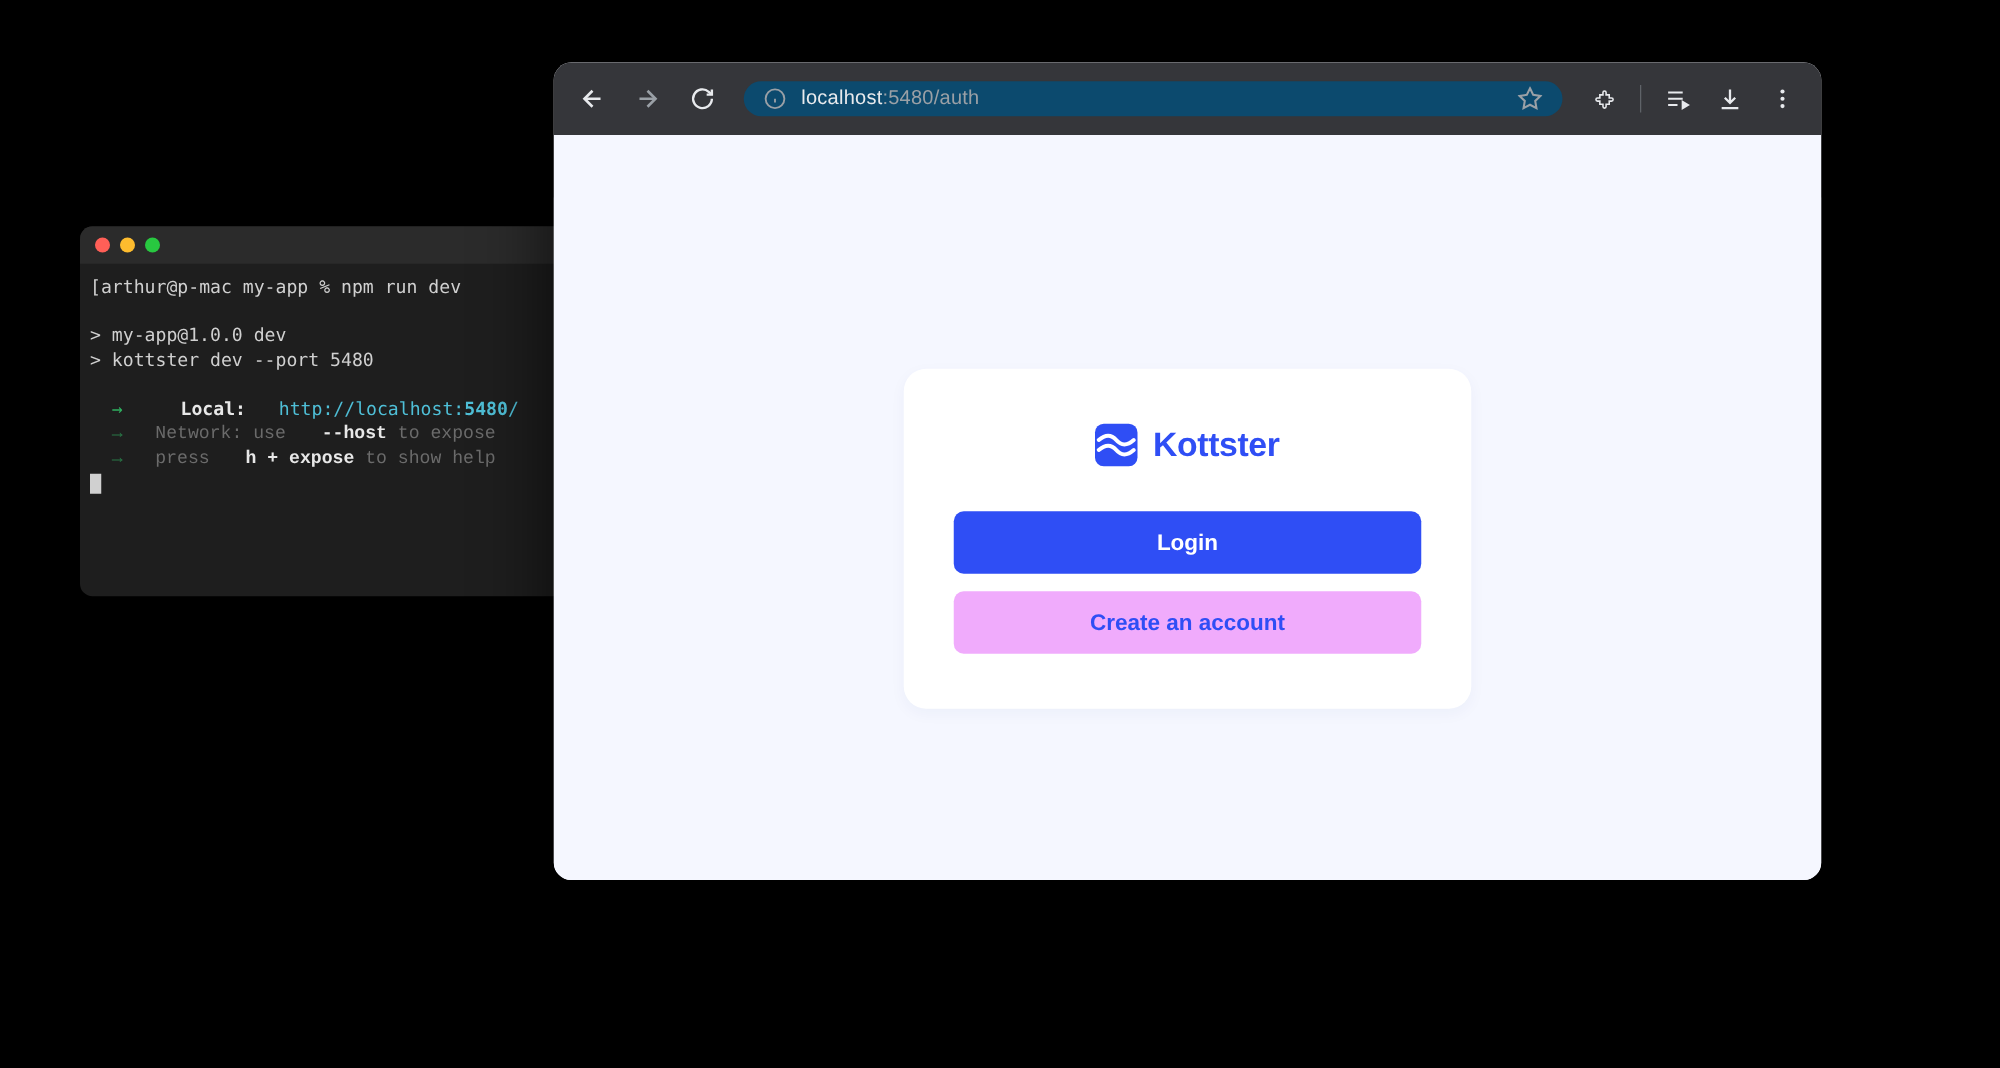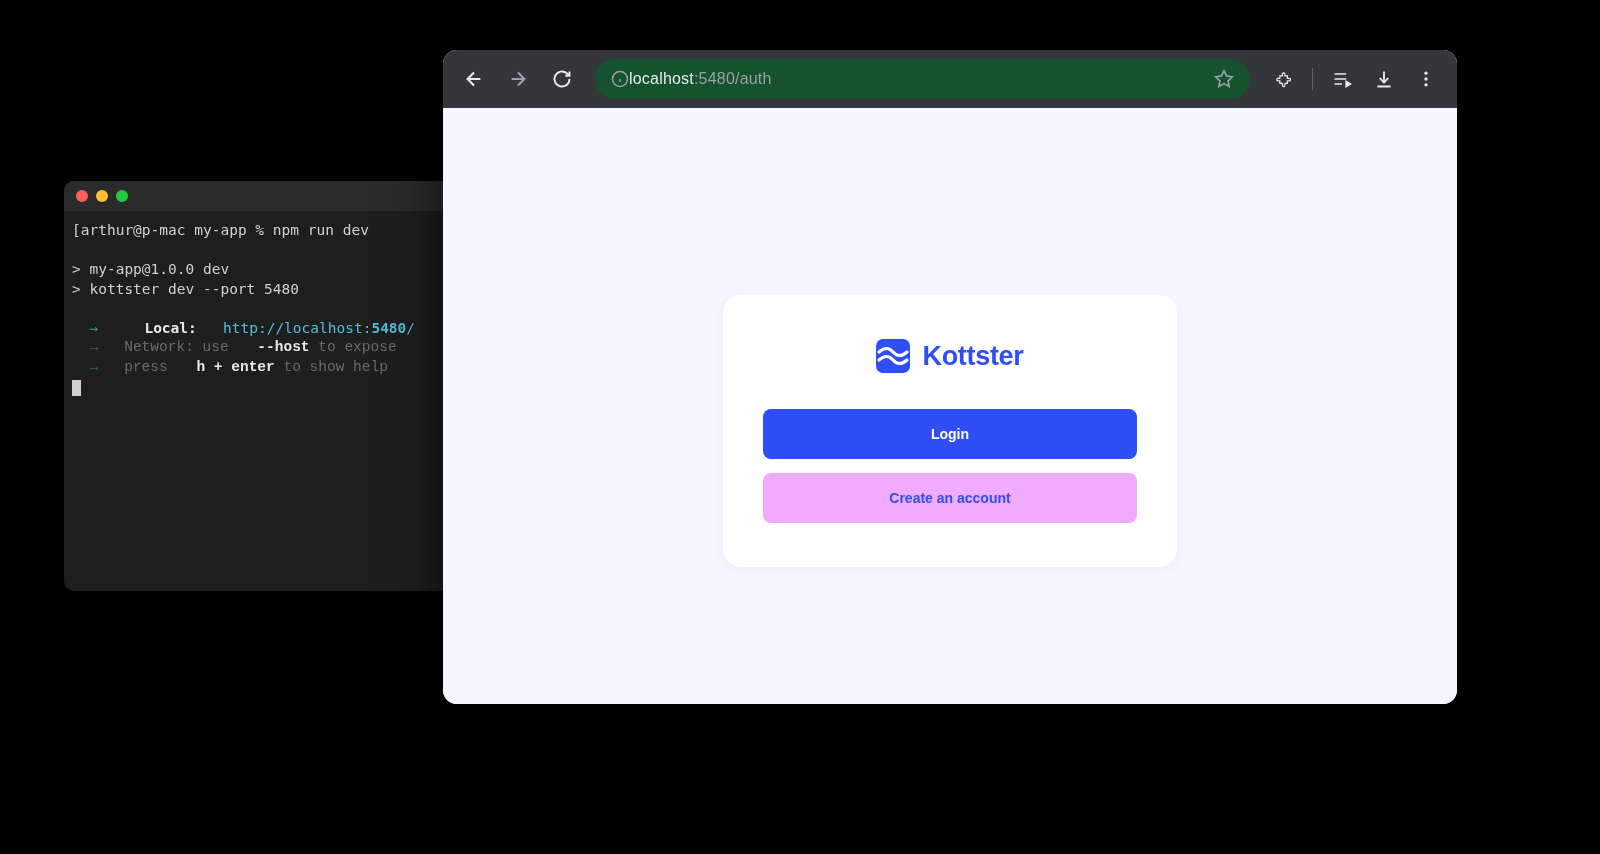--- a/index.html
+++ b/index.html
@@ -11,21 +11,21 @@
     position: relative;
     overflow: hidden;
   }
 
   
   .terminal {
     position: absolute;
     left: 64px;
     top: 181px;
     width: 540px;
-    height: 410px;
+    height: 296px;
     background: #1e1e1e;
     border-radius: 10px;
     box-shadow: 0 10px 40px rgba(0,0,0,0.6);
     overflow: hidden;
   }
   .term-titlebar {
     height: 30px;
     background: #2b2b2b;
     display: flex;
     align-items: center;
@@ -149,26 +149,27 @@
     width: 38px; height: 38px;
     display: flex;
     align-items: center;
     justify-content: center;
     color: #9aa0a6;
     border-radius: 50%;
   }
   .nav-btn.active { color: #e8eaed; }
   .omnibox {
     flex: 1;
-    background: #14532d;
-    height: 40px;
+    background: #0c4a6e;
+    height: 28px;
     border-radius: 20px;
     display: flex;
     align-items: center;
     padding: 0 16px;
+    gap: 12px;
     margin: 0 8px;
   }
   .url-text {
     color: #e8eaed;
     font-size: 16px;
     letter-spacing: 0.2px;
   }
   .url-text .host { color: #e8eaed; }
   .url-text .path { color: #9aa0a6; }
   .omni-icon { color: #9aa0a6; }
@@ -221,21 +222,21 @@
     font-weight: 700;
     color: #2f4ef5;
     letter-spacing: -0.3px;
   }
   .btn {
     display: block;
     width: 100%;
     height: 50px;
     border: none;
     border-radius: 8px;
-    font-size: 14px;
+    font-size: 18px;
     font-weight: 600;
     cursor: pointer;
     margin-bottom: 14px;
   }
   .btn.primary {
     background: #2f4ef5;
     color: #fff;
   }
   .btn.secondary {
     background: #f0abfc;
@@ -257,21 +258,21 @@
     </div>
   </div>
   <div class="term-body">
     <div class="term-line">[<span>arthur@p-mac</span> <span>my-app</span> <span>%</span> <span>npm run dev</span></div>
     <div class="term-line">&nbsp;</div>
     <div class="term-line">&gt; my-app@1.0.0 dev</div>
     <div class="term-line">&gt; kottster dev --port 5480</div>
     <div class="term-line">&nbsp;</div>
     <div class="term-line">  <span class="arrow">→</span>   <span class="bold">Local:</span>   <span class="url"><span>http://localhost:</span><span class="port">5480</span><span>/</span></span></div>
     <div class="term-line muted">  <span class="arrow" style="opacity:.6">→</span>   <span>Network:</span> <span>use </span><span class="bold">--host</span><span> to expose</span></div>
-    <div class="term-line muted">  <span class="arrow" style="opacity:.6">→</span>   <span>press </span><span class="bold">h + enter</span><span> to show help</span></div>
+    <div class="term-line muted">  <span class="arrow" style="opacity:.6">→</span>   <span>press </span><span class="bold">h + expose</span><span> to show help</span></div>
     <div class="term-line"><span class="cursor-block"></span></div>
   </div>
 </div>
 
 <div class="browser">
 
   <div class="chrome-toolbar">
     <div class="nav-btn active">
       <svg width="22" height="22" viewBox="0 0 24 24" fill="none" stroke="currentColor" stroke-width="2.3">
           <line x1="19" y1="12" x2="5" y2="12"></line>

